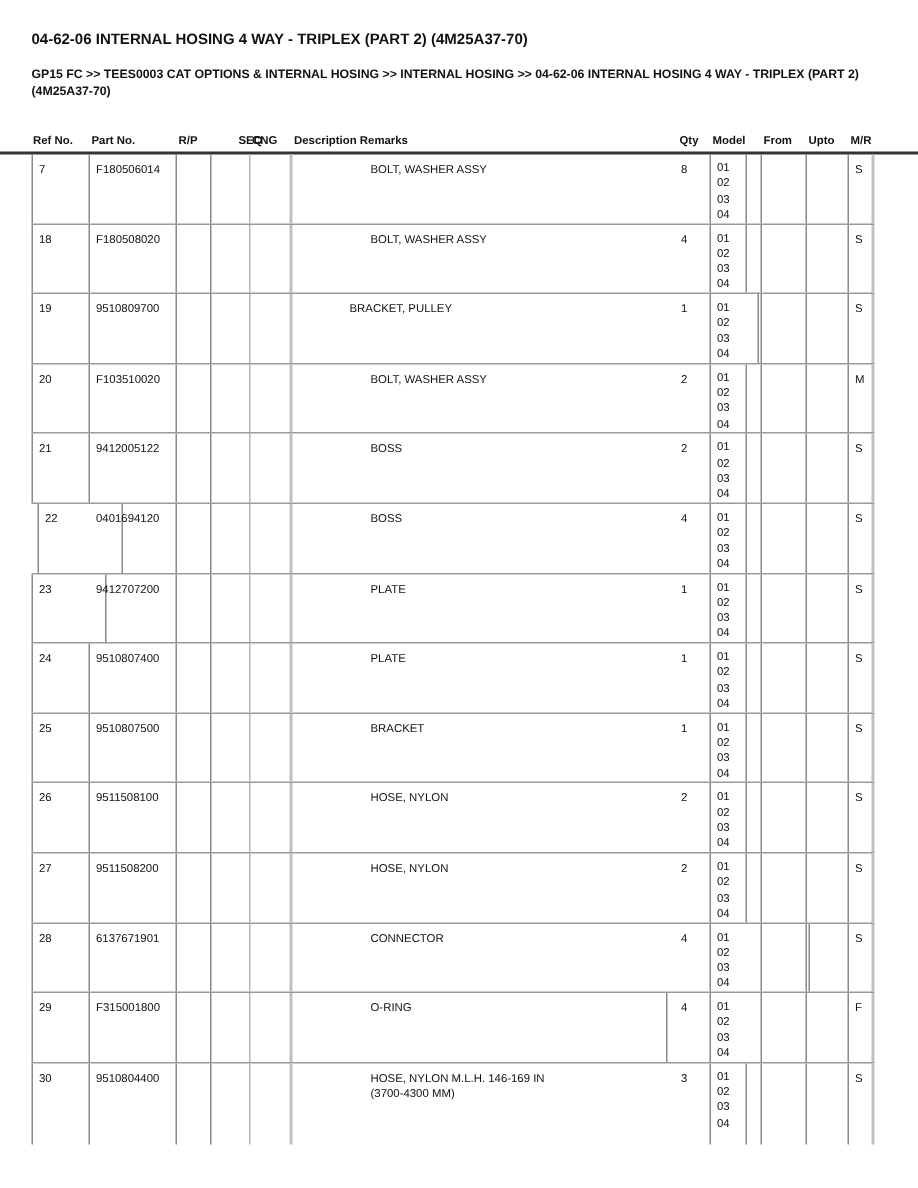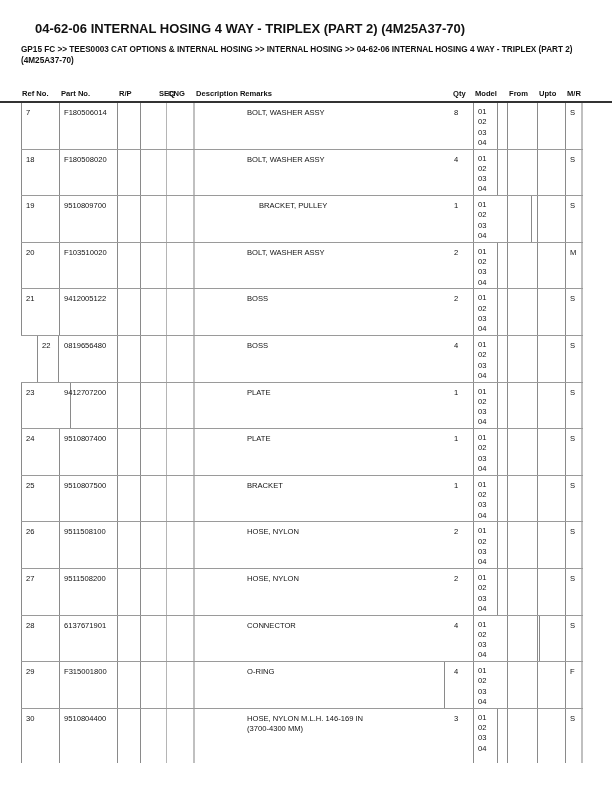--- a/index.html
+++ b/index.html
@@ -1,18 +1,18 @@
 <!DOCTYPE html>
 <html><head>
 <meta charset="utf-8">
 <style>
   html, body { margin: 0; padding: 0; background: #ffffff; }
   body { width: 612px; height: 792px; position: relative; overflow: hidden;
          font-family: "Liberation Sans", sans-serif; color: #111; }
-  .title { position: absolute; left: 35px; top: 21px; font-size: 13px; font-weight: bold; }
+  .title { position: absolute; left: 21px; top: 21px; font-size: 10px; font-weight: bold; }
   .crumb { position: absolute; left: 21px; top: 44px; width: 575px; font-size: 8.2px; font-weight: bold; line-height: 11px; }
   .thead { position: absolute; left: 0; top: 85px; width: 612px; height: 18px; }
   .th { position: absolute; top: 4px; font-size: 7.6px; font-weight: bold; white-space: nowrap; }
   .hline { position: absolute; left: 0; top: 101px; width: 612px; height: 2px; background: #333; }
   .rows { position: absolute; left: 21px; top: 103px; width: 562px; }
   .row { position: relative; height: 46.6px; border-bottom: 1px solid #9a9a9a; box-sizing: border-box; }
   .row.last { border-bottom: none; height: 54px; }
   .cell { position: absolute; top: 0; bottom: 0; border-right: 1px solid #8a8a8a; box-sizing: border-box;
           font-size: 7.6px; padding: 5px 0 0 4px; line-height: 10.3px; white-space: pre-line; }
   .cell.first { border-left: 1px solid #8a8a8a; }
@@ -75,21 +75,21 @@
     <div class="cell" style="left:487px;width:30px"></div>
     <div class="cell upto" style="left:517px;width:28px"></div>
     <div class="cell mr" style="left:545px;width:17px">S</div>
   </div>
     <div class="row">
     <div class="cell first" style="left:0;width:39px">19</div>
     <div class="cell" style="left:39px;width:58px">9510809700</div>
     <div class="cell" style="left:97px;width:23px"></div>
     <div class="cell seq" style="left:120px;width:26px"></div>
     <div class="cell cng" style="left:146px;width:28px"></div>
-    <div class="cell desc" style="left:186px;width:277px">BRACKET, PULLEY</div>
+    <div class="cell desc" style="left:160px;width:277px">BRACKET, PULLEY</div>
     <div class="cell" style="left:429px;width:24px">1</div>
     <div class="cell" style="left:453px;width:34px;padding-top:4px">01
 02
 03
 04</div>
     <div class="cell" style="left:487px;width:30px"></div>
     <div class="cell upto" style="left:517px;width:28px"></div>
     <div class="cell mr" style="left:545px;width:17px">S</div>
   </div>
     <div class="row">
@@ -118,22 +118,22 @@
     <div class="cell" style="left:429px;width:24px">2</div>
     <div class="cell" style="left:453px;width:34px;padding-top:4px">01
 02
 03
 04</div>
     <div class="cell" style="left:487px;width:30px"></div>
     <div class="cell upto" style="left:517px;width:28px"></div>
     <div class="cell mr" style="left:545px;width:17px">S</div>
   </div>
     <div class="row">
-    <div class="cell first" style="left:16px;width:22px">22</div>
-    <div class="cell" style="left:39px;width:58px">0819656480</div>
+    <div class="cell first" style="left:4px;width:57px">22</div>
+    <div class="cell" style="left:39px;width:58px">0401694120</div>
     <div class="cell" style="left:97px;width:23px"></div>
     <div class="cell seq" style="left:120px;width:26px"></div>
     <div class="cell cng" style="left:146px;width:28px"></div>
     <div class="cell desc" style="left:174px;width:255px">BOSS</div>
     <div class="cell" style="left:429px;width:24px">4</div>
     <div class="cell" style="left:453px;width:34px;padding-top:4px">01
 02
 03
 04</div>
     <div class="cell" style="left:487px;width:30px"></div>

